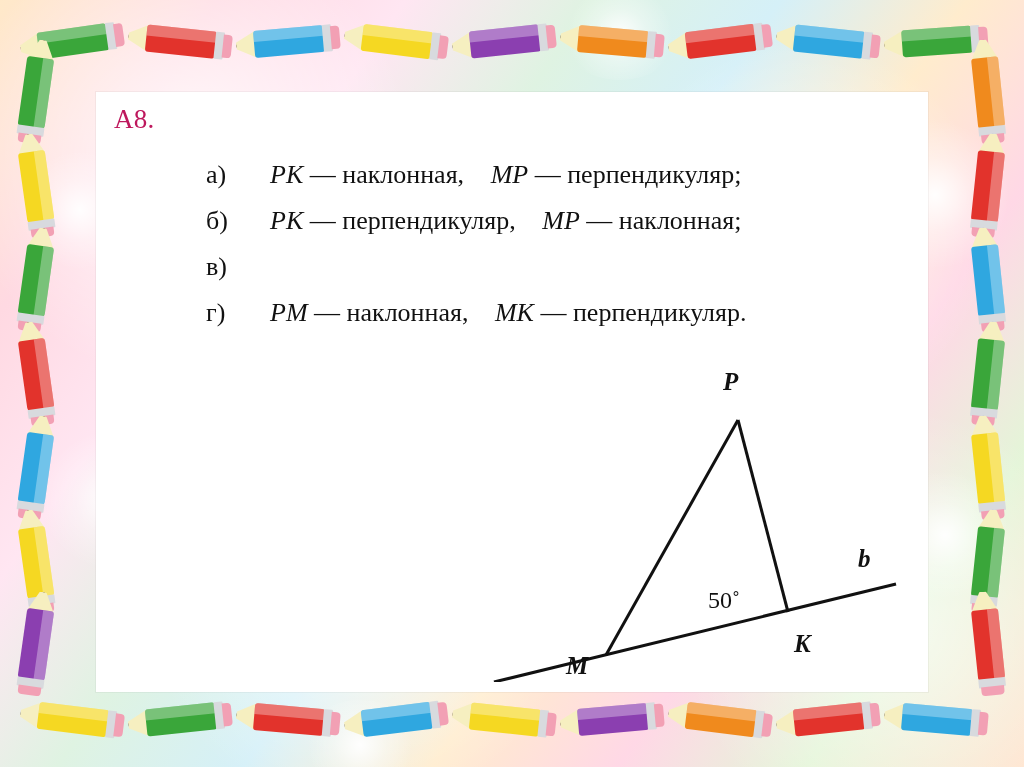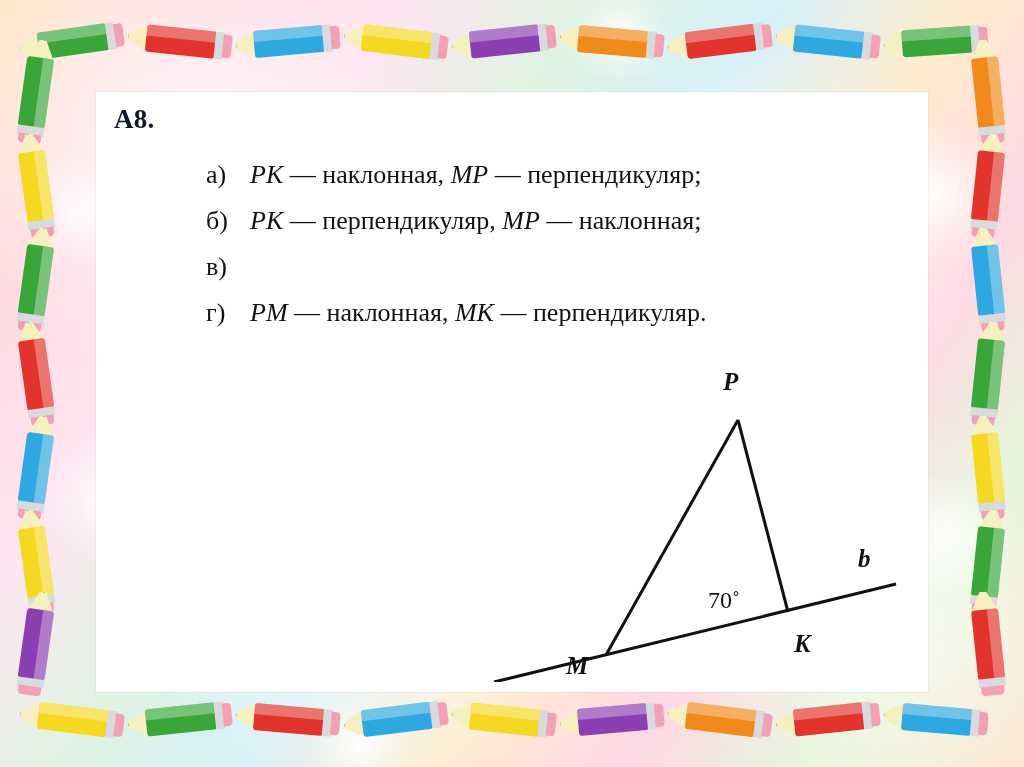--- a/index.html
+++ b/index.html
@@ -59,23 +59,23 @@
   .q-head {
     position: absolute;
     left: 18px;
     top: 12px;
     display: flex;
     align-items: baseline;
     gap: 22px;
   }
   .q-num {
     font-family: "Liberation Serif", serif;
-    font-weight: bold;
+    font-weight: normal;
     font-size: 27px;
-    color: #0f172a;
+    color: #be185d;
     letter-spacing: .3px;
   }
   .q-text {
     font-family: "Liberation Serif", serif;
     font-size: 27px;
     color: #111;
   }
   .q-text .ital {
     font-style: italic;
   }
@@ -95,20 +95,21 @@
     font-size: 26px;
     color: #111;
     white-space: nowrap;
   }
   .opt-letter {
     width: 28px;
     flex: 0 0 28px;
   }
   .opt-body .ital {
     font-style: italic;
+    margin-left: 20px;
   }
 
   
   #figure {
     position: absolute;
     left: 330px;
     top: 270px;
     width: 480px;
     height: 320px;
   }
@@ -457,17 +458,17 @@
         <line x1="68" y1="320" x2="470" y2="222" stroke="#111" stroke-width="3"></line>
 
         <line x1="180" y1="293" x2="312" y2="58" stroke="#111" stroke-width="3"></line>
 
         <line x1="312" y1="58" x2="362" y2="250" stroke="#111" stroke-width="3"></line>
       </svg>
       <span class="fig-label" style="left:297px; top:6px;">P</span>
       <span class="fig-label" style="left:140px; top:290px;">M</span>
       <span class="fig-label" style="left:368px; top:268px;">K</span>
       <span class="fig-label" style="left:432px; top:183px;">b</span>
-      <span class="fig-angle" style="left:282px; top:225px;">70˚</span>
+      <span class="fig-angle" style="left:282px; top:225px;">50˚</span>
     </div>
 
   </div>
 </div>
 
 </body></html>

